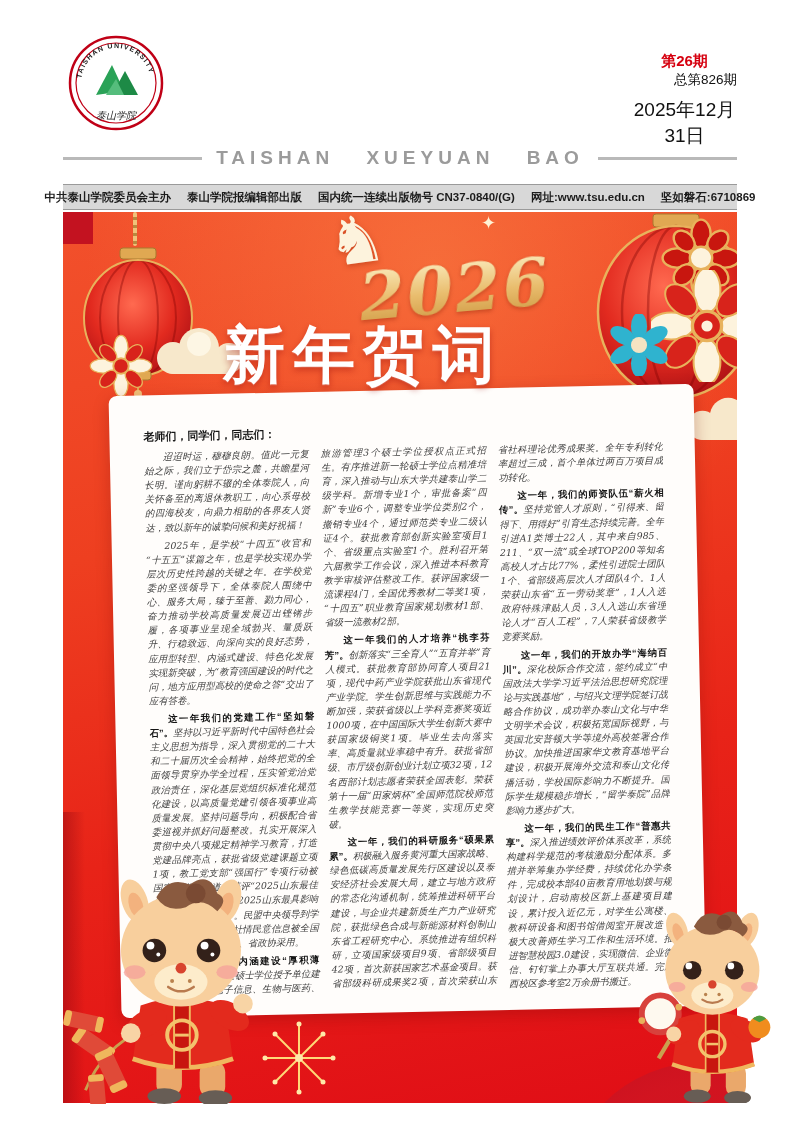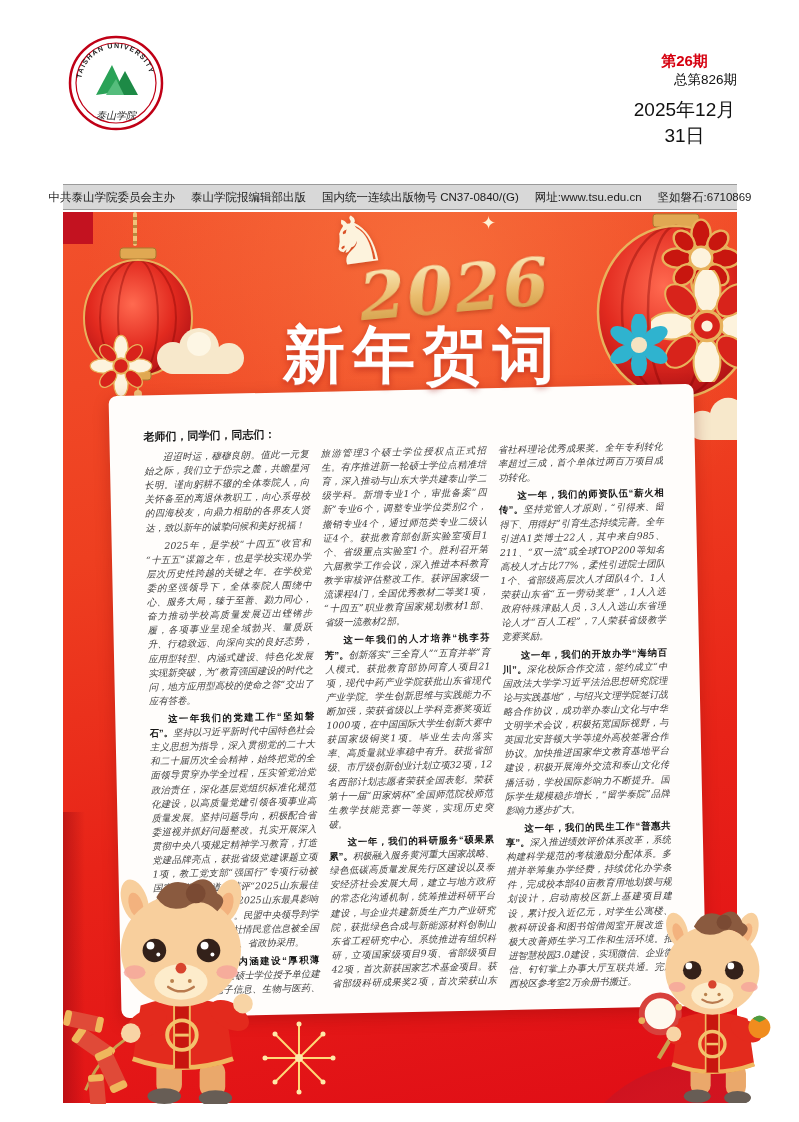--- a/index.html
+++ b/index.html
@@ -30,21 +30,21 @@
   .subtitle-row{position:absolute;left:0;right:0;top:146px;height:24px;
     display:flex;align-items:center;gap:14px;}
   .subtitle-row .rule{flex:1;height:3px;background:#b9b9b9;}
   .subtitle{color:var(--subtitle-gray);font-weight:bold;font-size:19px;
     letter-spacing:5px;word-spacing:22px;white-space:nowrap;}
 
   
   .info-bar{position:absolute;left:63px;top:184px;width:674px;height:24px;
     background:var(--info-bg);border-top:1px solid #9a9a9a;border-bottom:1px solid #9a9a9a;
     display:flex;align-items:center;justify-content:center;gap:16px;
-    font-size:11.5px;font-weight:400;color:#1c1c1c;white-space:nowrap;}
+    font-size:11.5px;font-weight:700;color:#1c1c1c;white-space:nowrap;}
 
   
   .poster{position:absolute;left:63px;top:212px;width:674px;height:891px;overflow:hidden;
     background:
       radial-gradient(circle at 55% 6%, rgba(255,158,84,.40), rgba(255,158,84,0) 38%),
       linear-gradient(168deg,var(--poster-top) 0%, #ee3f20 34%, #e82318 64%, var(--poster-bottom) 100%);}
   .corner-square{position:absolute;left:0;top:0;width:30px;height:32px;background:#c31220;}
   .left-edge-shade{position:absolute;left:0;top:600px;width:22px;height:291px;
     background:linear-gradient(90deg,rgba(150,8,18,.5),rgba(150,8,18,0));}
   .corner-circle{position:absolute;left:500px;top:850px;width:280px;height:280px;border-radius:50%;
@@ -59,21 +59,21 @@
   .horse-glyph{position:absolute;left:-4px;top:-14px;font-family:"DejaVu Sans",sans-serif;
     font-size:66px;line-height:1;color:#fdf3dd;transform:rotate(-8deg);
     text-shadow:0 2px 5px rgba(170,50,15,.5);}
   .year-text{position:absolute;left:28px;top:34px;font-family:"DejaVu Serif",serif;
     font-style:italic;font-weight:bold;font-size:66px;line-height:1;letter-spacing:2px;
     background:linear-gradient(180deg,#f8e5b2 10%,#e9bd6e 55%,#cf9a44 100%);
     -webkit-background-clip:text;background-clip:text;color:transparent;
     transform:rotate(-5deg);filter:drop-shadow(0 2px 2px rgba(150,40,10,.45));}
   .sparkle{position:absolute;left:150px;top:-10px;color:#fff3d6;font-size:18px;}
 
-  .headline{position:absolute;left:160px;top:112px;width:400px;text-align:center;z-index:3;
+  .headline{position:absolute;left:160px;top:112px;width:400px;z-index:3;
     font-weight:900;font-size:62px;line-height:1;color:#ffffff;letter-spacing:8px;
     font-family:Liberation Serif, serif;
     text-shadow:0 3px 6px rgba(150,10,10,.45), 0 1px 0 rgba(255,255,255,.25);}
 
   
   .card{position:absolute;left:52px;top:178px;width:585px;height:622px;z-index:2;
     background:#fffdfb;border-radius:8px;transform:rotate(-1.2deg);
     box-shadow:0 5px 16px rgba(120,10,10,.30);}
   .card-inner{position:absolute;left:34px;right:32px;top:34px;bottom:18px;}
   .salutation{font-weight:bold;font-size:11px;color:#161616;margin:0 0 6px 0;
@@ -108,20 +108,25 @@
       <text x="50" y="90" text-anchor="middle" font-size="10" font-style="italic" font-family="DejaVu Serif, serif" fill="#222">泰山学院</text>
     </svg>
 
 
     <div class="issue-box">
       <div class="issue-no">第26期</div>
       <div class="issue-total">总第826期</div>
       <div class="issue-date">2025年12月31日</div>
     </div>
 
+    <div class="subtitle-row">
+      <div class="rule"></div>
+      <div class="subtitle">TAISHAN XUEYUAN BAO</div>
+      <div class="rule"></div>
+    </div>
   </div>
 
   <div class="info-bar" id="info-bar">
       <span>中共泰山学院委员会主办</span>
       <span>泰山学院报编辑部出版</span>
       <span>国内统一连续出版物号 CN37-0840/(G)</span>
       <span>网址:www.tsu.edu.cn</span>
       <span>坚如磐石:6710869</span>
     </div>
 

